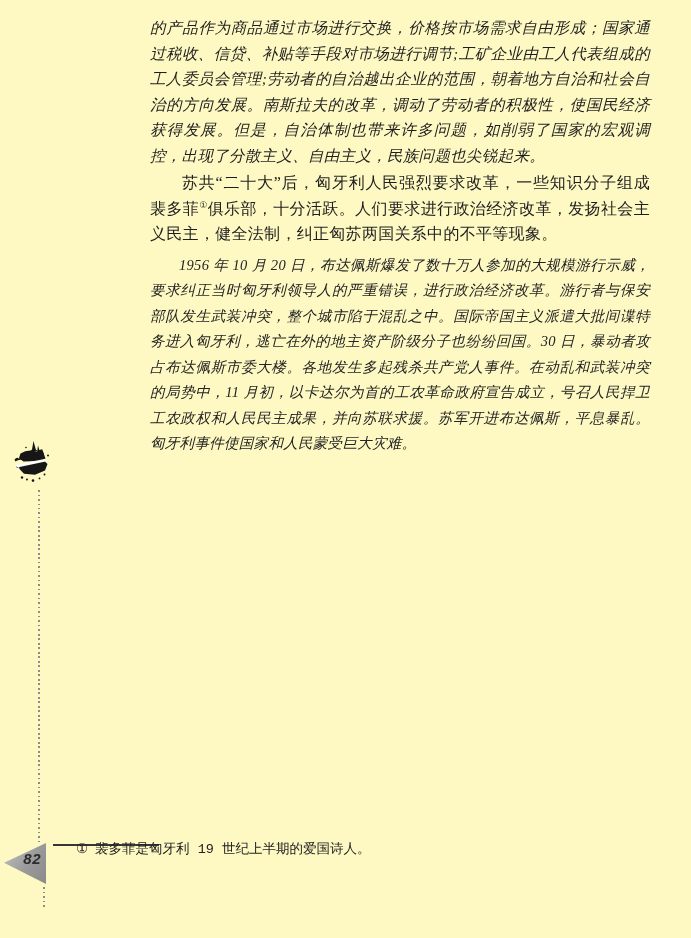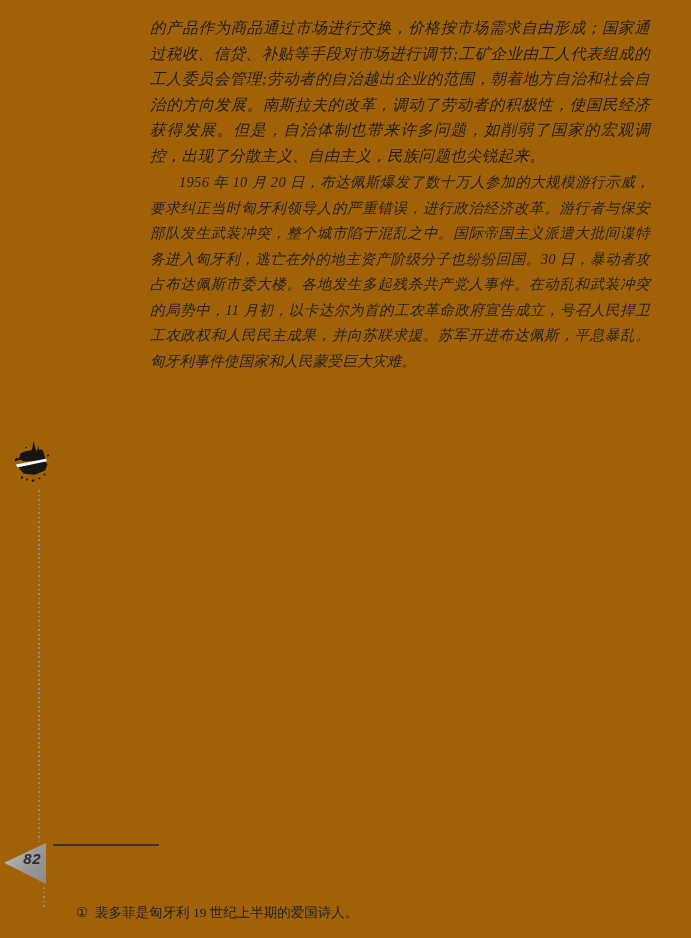--- a/index.html
+++ b/index.html
@@ -2,21 +2,21 @@
 <html><head>
 <meta charset="utf-8">
 <style>
   html, body { margin: 0; padding: 0; }
   body { font-family: "Liberation Serif", "DejaVu Serif", serif; }
 
   .sheet {
     position: relative;
     width: 691px;
     height: 938px;
-    background: #a16207;
+    background: #fef9c3;
     overflow: hidden;
   }
 
   
   .content {
     position: absolute;
     left: 150px;
     top: 15px;
     width: 500px;
     color: #1e1e1e;
@@ -100,25 +100,26 @@
     position: absolute;
     left: 53px;
     top: 844px;
     width: 106px;
     height: 2px;
     background: #363636;
   }
   .footnote {
     position: absolute;
     left: 76px;
-    top: 903px;
+    top: 840px;
     width: 560px;
     font-size: 13.5px;
     line-height: 20px;
     color: #222;
+    font-family: Liberation Mono, monospace;
   }
   .footnote .marker { margin-right: 7px; }
 </style>
 </head>
 <body>
 
 <div class="sheet">
 
   <svg class="emblem" viewBox="0 0 40 50" aria-hidden="true">
     <g fill="#161616">
@@ -142,20 +143,21 @@
   <div class="dotline dotline-main"></div>
   <div class="dotline dotline-below"></div>
 
   <div class="content">
 
     <p class="kai-large m-after-2">的产品作为商品通过市场进行交换，价格按市场需求自由形成；国家通过税收、信贷、补贴等手段对市场进行调节;工矿企业由工人代表组成的工人委员会管理;劳动者的自治越出企业的范围，朝着地方自治和社会自治的方向发展。南斯拉夫的改革，调动了劳动者的积极性，使国民经济获得发展。但是，自治体制也带来许多问题，如削弱了国家的宏观调控，出现了分散主义、自由主义，民族问题也尖锐起来。</p>
 
 
 
 
+    <p class="song indent m-after-6"><span>苏共“二十大”后，匈牙利人民强烈要求改革，一些知识分子组成裴多菲</span><span class="sup-ref">①</span><span>俱乐部，十分活跃。人们要求进行政治经济改革，发扬社会主义民主，健全法制，纠正匈苏两国关系中的不平等现象。</span></p>
 
     <p class="kai-small indent">1956 年 10 月 20 日，布达佩斯爆发了数十万人参加的大规模游行示威，要求纠正当时匈牙利领导人的严重错误，进行政治经济改革。游行者与保安部队发生武装冲突，整个城市陷于混乱之中。国际帝国主义派遣大批间谍特务进入匈牙利，逃亡在外的地主资产阶级分子也纷纷回国。30 日，暴动者攻占布达佩斯市委大楼。各地发生多起残杀共产党人事件。在动乱和武装冲突的局势中，11 月初，以卡达尔为首的工农革命政府宣告成立，号召人民捍卫工农政权和人民民主成果，并向苏联求援。苏军开进布达佩斯，平息暴乱。匈牙利事件使国家和人民蒙受巨大灾难。</p>
 
   </div>
 
   <div class="footnote-rule"></div>
   <div class="footnote"><span class="marker">①</span><span>裴多菲是匈牙利 19 世纪上半期的爱国诗人。</span></div>
 
   <div class="page-tab">
     <span class="page-num">82</span>

